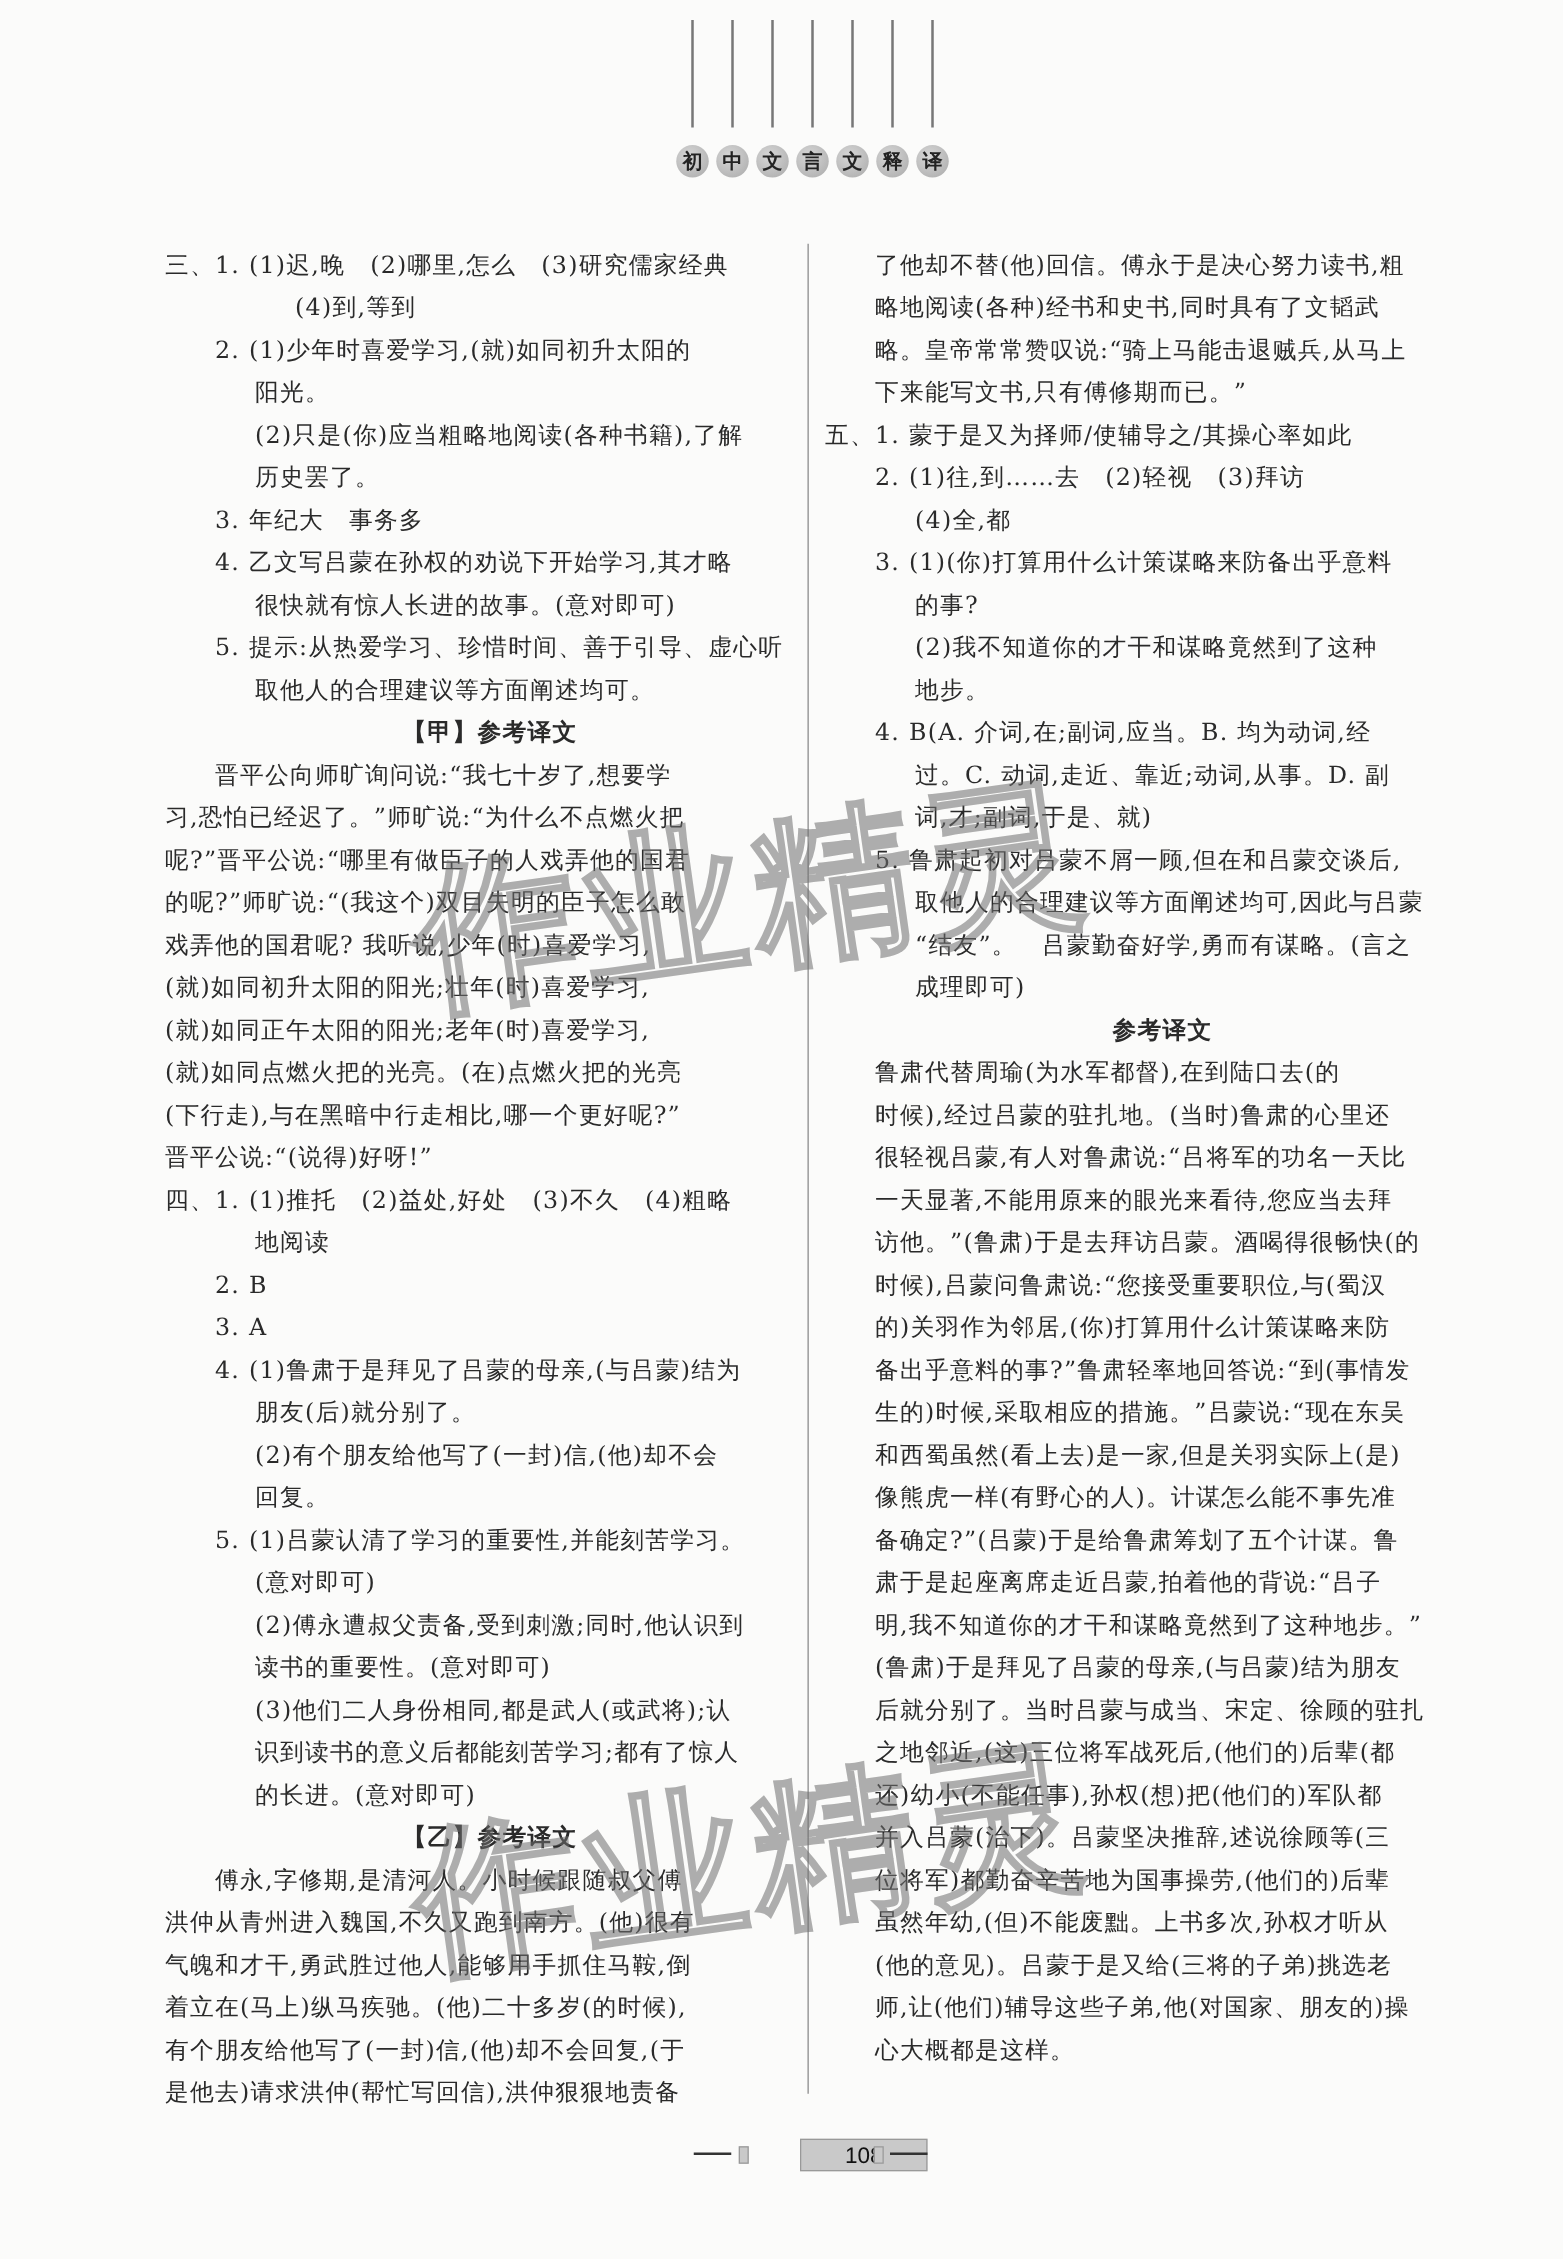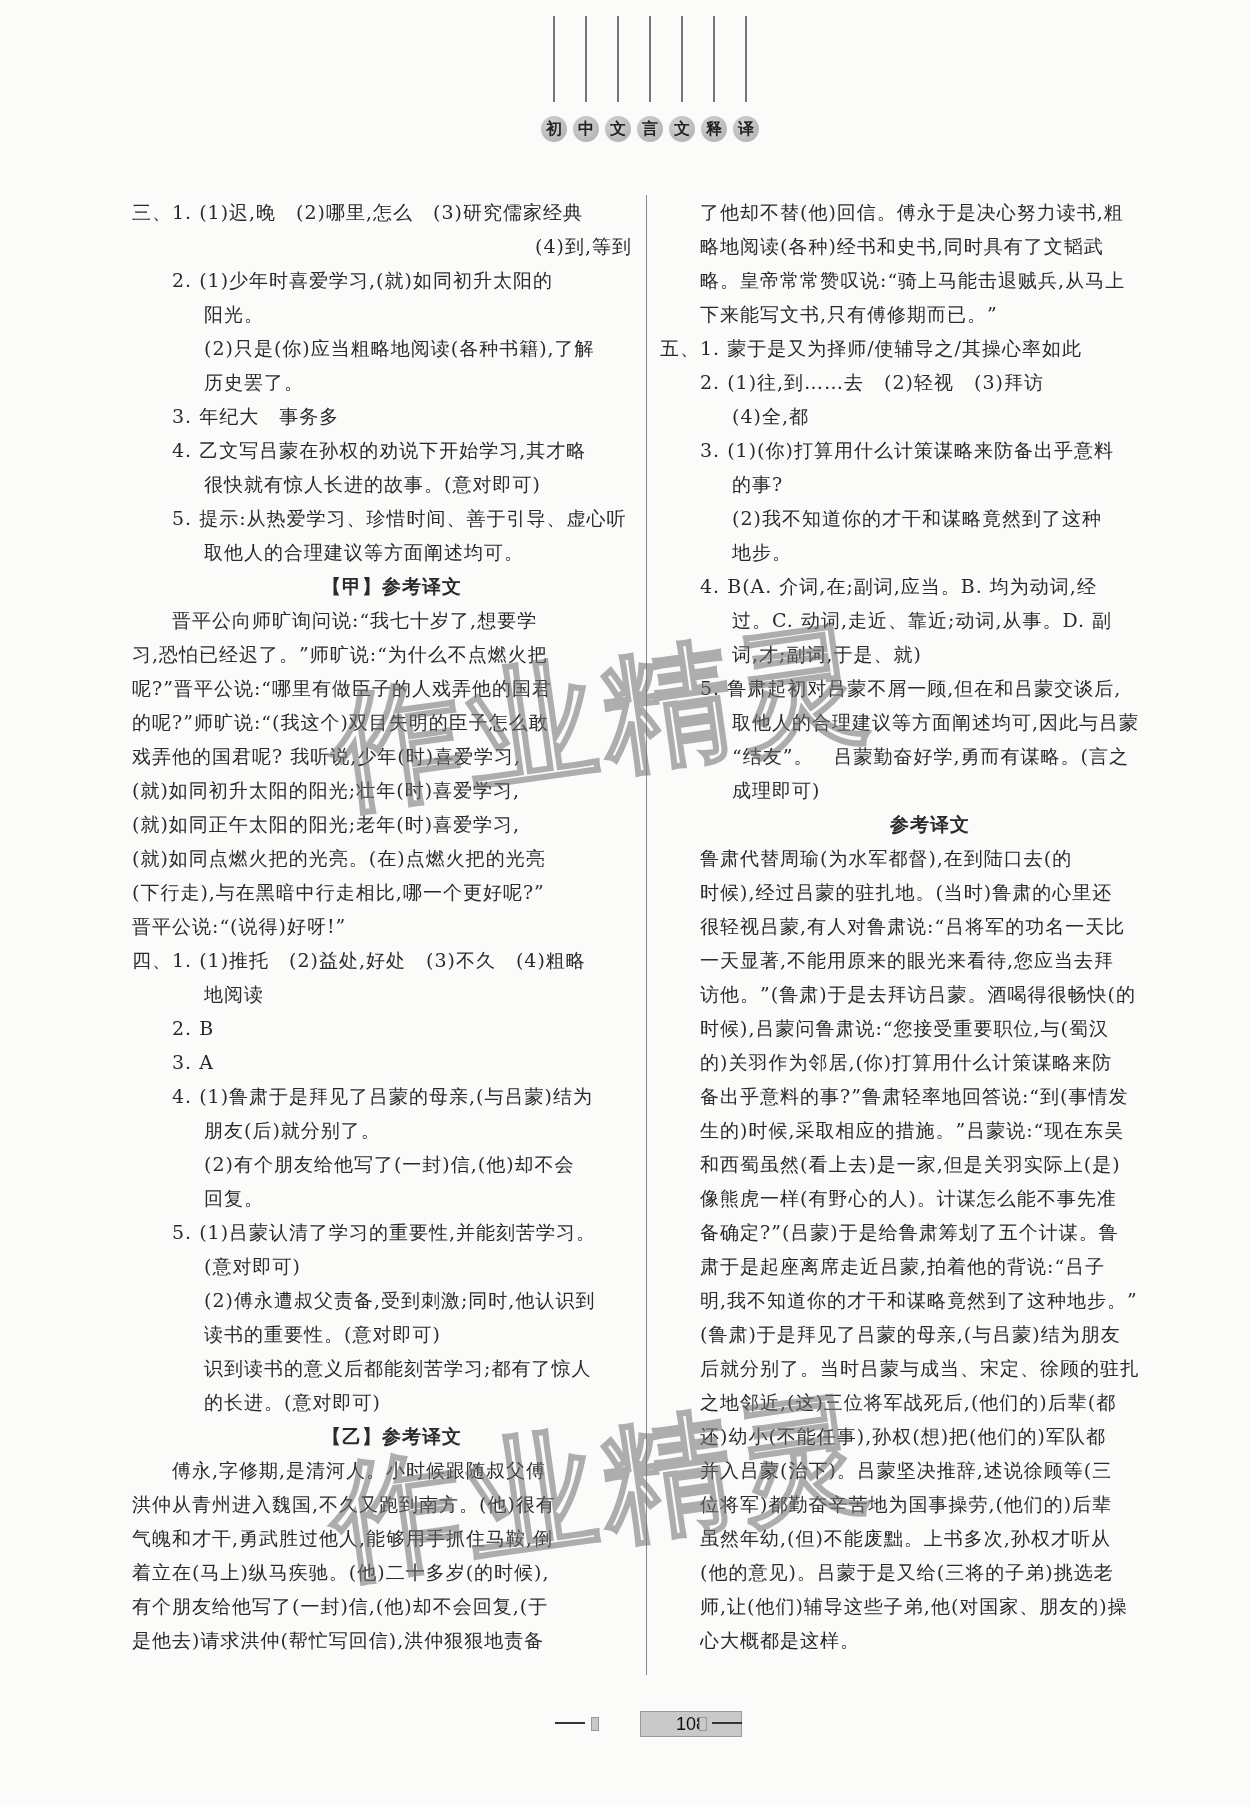--- a/index.html
+++ b/index.html
@@ -15,21 +15,21 @@
     background: radial-gradient(circle at 40% 35%, #d7d7d7, #a9a9a9);
     font-size: 16px; font-weight: bold; line-height: 26px; text-align: center; color: #222;
   }
   .col { position: absolute; top: 195px; font-size: 19px; line-height: 34px; }
   .col-left { left: 132px; width: 500px; }
   .col-right { left: 660px; width: 500px; }
   .divider { position: absolute; left: 646px; top: 195px; width: 1px; height: 1480px; background: #888; }
   .line { white-space: nowrap; letter-spacing: 1px; }
   .i1 { padding-left: 40px; }
   .i2 { padding-left: 72px; }
-  .i3 { padding-left: 104px; text-align: right; }
+  .i3 { padding-left: 104px; }
   .p-indent { padding-left: 40px; }
   .heading { font-family: "DejaVu Sans", "Liberation Sans", sans-serif; font-weight: bold; font-size: 19px; padding-left: 20px; text-align: center; }
   .heading.r { padding-left: 40px; }
   .trans { letter-spacing: 4px; }
   .watermark {
     position: absolute; font-family: "DejaVu Sans", sans-serif; font-weight: bold;
     color: transparent; -webkit-text-stroke: 2px rgba(110,110,110,0.55); font-size: 130px;
     letter-spacing: 6px; transform: rotate(-8deg); pointer-events: none;
   }
   .footer { position: absolute; top: 1708px; left: 0; width: 1250px; height: 30px; }
@@ -112,20 +112,21 @@
       <div class="line i1">2. B</div>
       <div class="line i1">3. A</div>
       <div class="line i1">4. (1)鲁肃于是拜见了吕蒙的母亲,(与吕蒙)结为</div>
       <div class="line i2">朋友(后)就分别了。</div>
       <div class="line i2">(2)有个朋友给他写了(一封)信,(他)却不会</div>
       <div class="line i2">回复。</div>
       <div class="line i1">5. (1)吕蒙认清了学习的重要性,并能刻苦学习。</div>
       <div class="line i2">(意对即可)</div>
       <div class="line i2">(2)傅永遭叔父责备,受到刺激;同时,他认识到</div>
       <div class="line i2">读书的重要性。(意对即可)</div>
+      <div class="line i2">(3)他们二人身份相同,都是武人(或武将);认</div>
       <div class="line i2">识到读书的意义后都能刻苦学习;都有了惊人</div>
       <div class="line i2">的长进。(意对即可)</div>
     </div>
   <div class="line heading">【乙】参考译文</div>
   <div id="yi-lines" class="trans">
       <div class="line p-indent">傅永,字修期,是清河人。小时候跟随叔父傅</div>
       <div class="line ">洪仲从青州进入魏国,不久又跑到南方。(他)很有</div>
       <div class="line ">气魄和才干,勇武胜过他人,能够用手抓住马鞍,倒</div>
       <div class="line ">着立在(马上)纵马疾驰。(他)二十多岁(的时候),</div>
       <div class="line ">有个朋友给他写了(一封)信,(他)却不会回复,(于</div>

